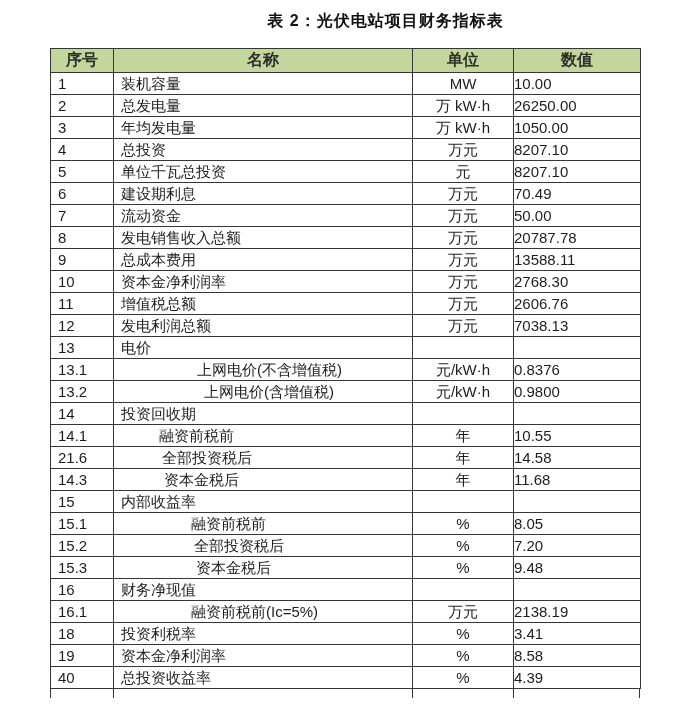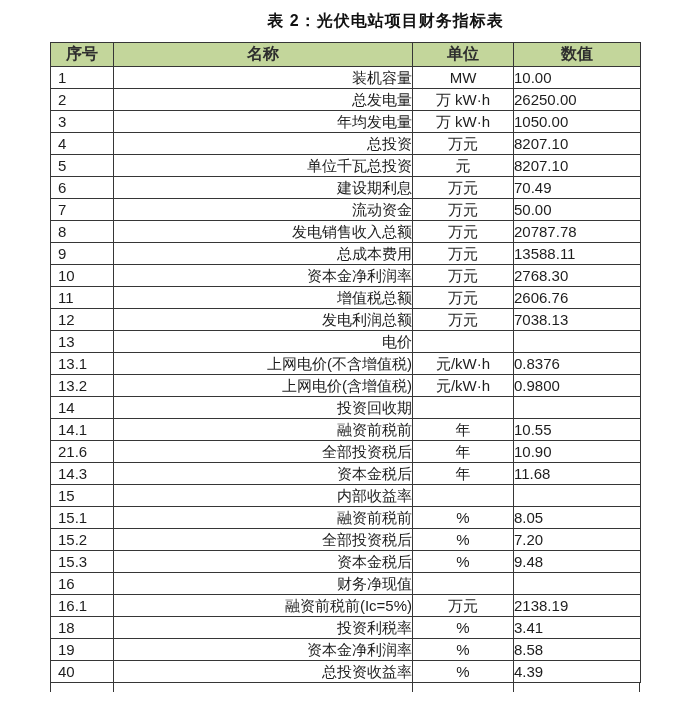--- a/index.html
+++ b/index.html
@@ -29,21 +29,21 @@
     font-size: 16px;
     font-weight: bold;
     letter-spacing: 1px;
     color: #111;
   }
   table.fin-table {
     border-collapse: collapse;
     table-layout: fixed;
     width: 590px;
     margin-left: 50px;
-    margin-top: 10px;
+    margin-top: 16px;
   }
   col.c-no    { width: 63px;  }
   col.c-name  { width: 299px; }
   col.c-unit  { width: 101px; }
   col.c-value { width: 127px; }
   .fin-table th, .fin-table td {
     border: 1px solid var(--border-color);
     overflow: hidden;
     white-space: nowrap;
   }
@@ -56,21 +56,21 @@
     vertical-align: middle;
     color: #2e2e2e;
   }
   .fin-table tbody td {
     height: 22px;
     font-size: 15px;
     line-height: 21px;
     vertical-align: middle;
   }
   td.cell-no    { text-align: left;  padding-left: 7px; }
-  td.cell-name  { text-align: right;  padding-left: 7px; }
+  td.cell-name  { text-align: left;  padding-left: 7px; }
   td.cell-unit  { text-align: center; }
   td.cell-value { text-align: left; padding-right: 10px; }
   
   .stub-row {
     position: relative;
     width: 590px;
     margin-left: 50px;
     height: 9px;
   }
   .stub-line {
@@ -203,21 +203,21 @@
         <tr>
           <td class="cell-no">14.1</td>
           <td class="cell-name" style="padding-left: 45px;">融资前税前</td>
           <td class="cell-unit">年</td>
           <td class="cell-value">10.55</td>
         </tr>
         <tr>
           <td class="cell-no">21.6</td>
           <td class="cell-name" style="padding-left: 48px;">全部投资税后</td>
           <td class="cell-unit">年</td>
-          <td class="cell-value">10.90</td>
+          <td class="cell-value">14.58</td>
         </tr>
         <tr>
           <td class="cell-no">14.3</td>
           <td class="cell-name" style="padding-left: 50px;">资本金税后</td>
           <td class="cell-unit">年</td>
           <td class="cell-value">11.68</td>
         </tr>
         <tr>
           <td class="cell-no">15</td>
           <td class="cell-name">内部收益率</td>

